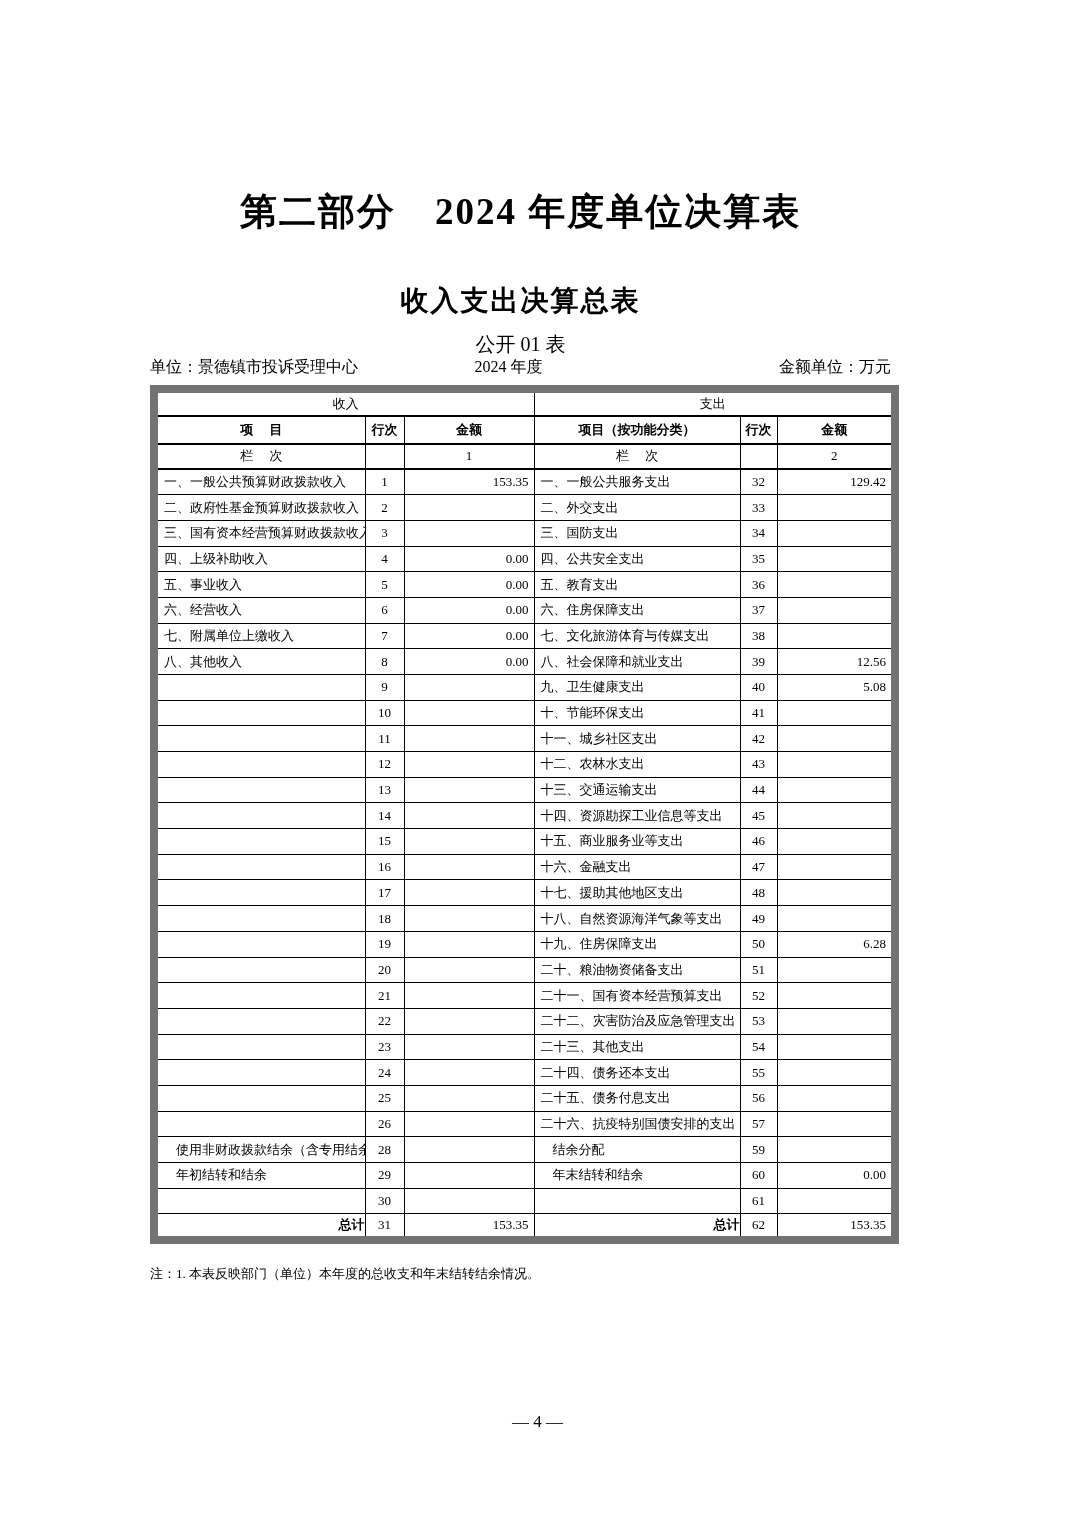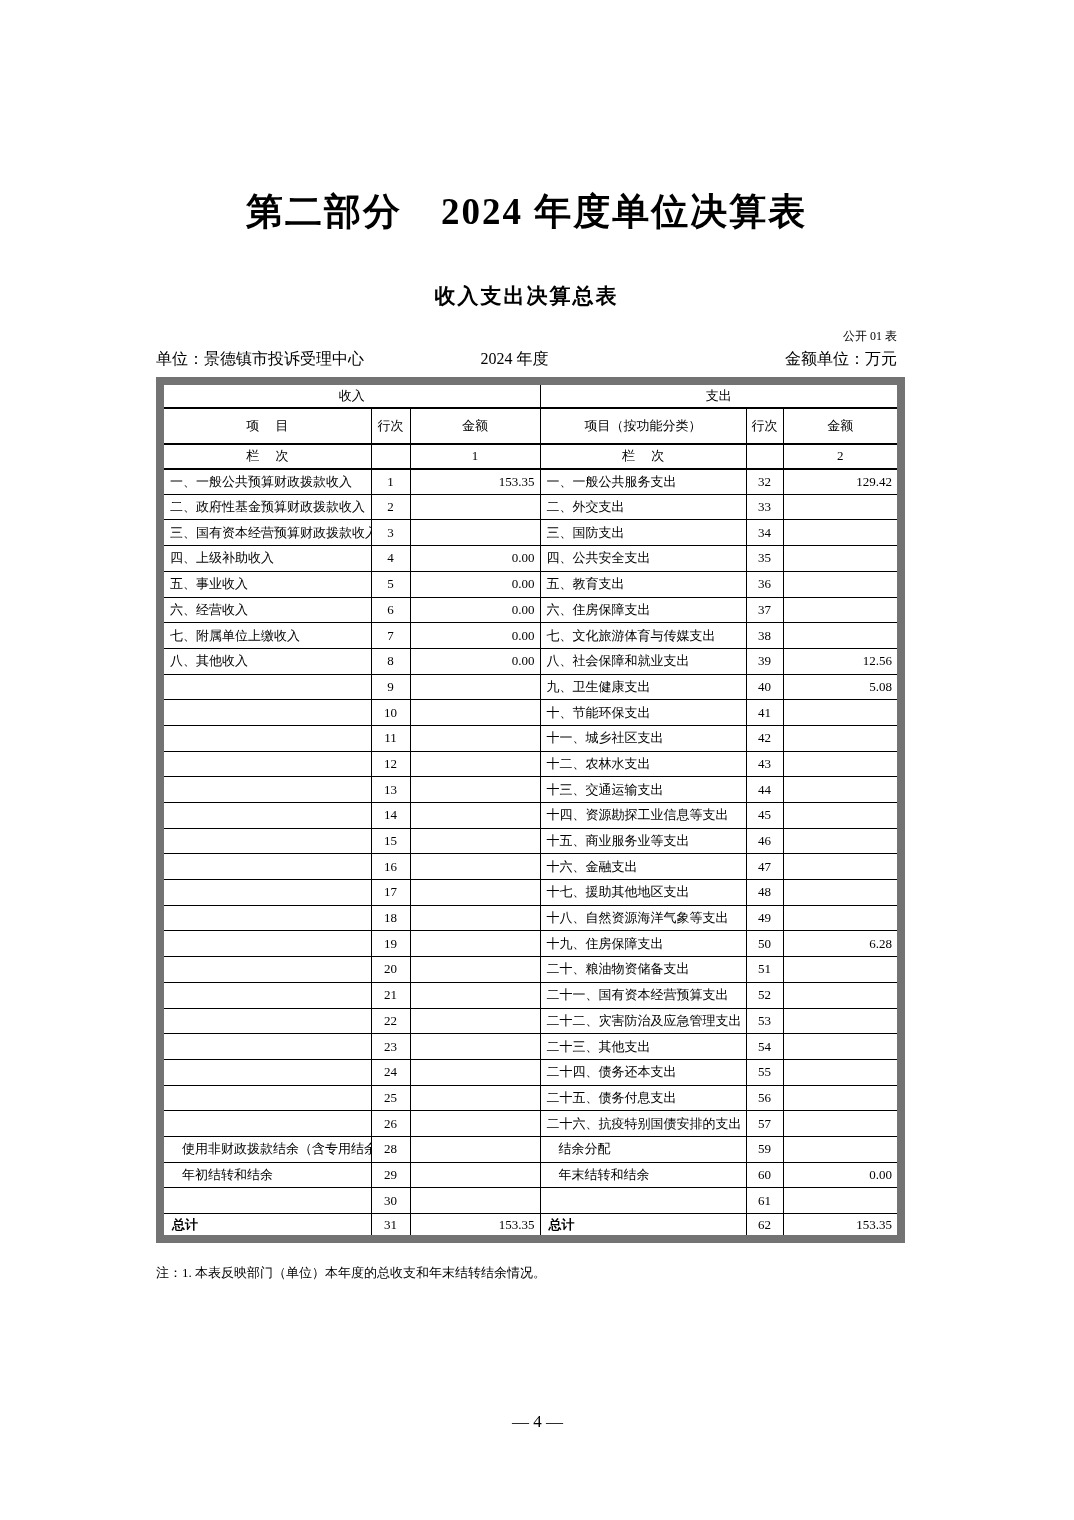--- a/index.html
+++ b/index.html
@@ -8,45 +8,45 @@
     position: relative;
     width: 1074px;
     height: 1520px;
     background: #ffffff;
     color: #000000;
     font-family: "Liberation Serif", "DejaVu Serif", serif;
     overflow: hidden;
   }
   .content {
     position: absolute;
-    left: 156px;
+    left: 150px;
     top: 0;
     width: 741px;
   }
   .doc-title {
     margin-top: 190px;
     font-size: 37px;
     font-weight: bold;
     text-align: center;
     letter-spacing: 2px;
     line-height: 1.2;
     white-space: nowrap;
   }
   .doc-subtitle {
     margin-top: 50px;
-    font-size: 21px;
+    font-size: 28px;
     font-weight: bold;
     text-align: center;
     letter-spacing: 2px;
     line-height: 1.2;
   }
   .table-code {
     margin-top: 16px;
-    text-align: right;
-    font-size: 12px;
+    text-align: center;
+    font-size: 20px;
     line-height: 20px;
   }
   .meta-row {
     margin-top: 2px;
     margin-bottom: 7px;
     display: flex;
     justify-content: space-between;
     align-items: baseline;
     font-size: 16px;
     line-height: 22px;
@@ -59,26 +59,26 @@
     border: 8px solid #737373;
     font-size: 13px;
   }
   table.fin th, table.fin td {
     border: 1px solid #000;
     font-weight: normal;
     overflow: hidden;
     white-space: nowrap;
   }
   tr.h1 th { height: 27px; text-align: center; border-bottom: 2px solid #000; }
-  tr.h2 th { height: 36px; text-align: center; border-bottom: 2px solid #000; }
+  tr.h2 th { height: 28px; text-align: center; border-bottom: 2px solid #000; font-weight: bold; }
   tr.h3 td { height: 25px; text-align: center; border-bottom: 2px solid #000; margin-left: 40px; }
   tbody td { height: 25.7px; }
   td.item { text-align: left; padding-left: 6px; }
   td.item.indent { padding-left: 18px; }
-  td.item.total { text-align: left; padding-left: 8px; font-weight: bold; }
+  td.item.total { text-align: right; padding-left: 8px; font-weight: bold; }
   td.rowno { text-align: center; }
   td.amt { text-align: right; padding-right: 5px; }
   .notes { margin-top: 20px; font-size: 13px; line-height: 19px; }
   .note-line2 { margin-top: 20px; padding-left: 27px; }
   .page-number {
     position: absolute;
     left: 167px;
     top: 1412px;
     width: 741px;
     text-align: center;

